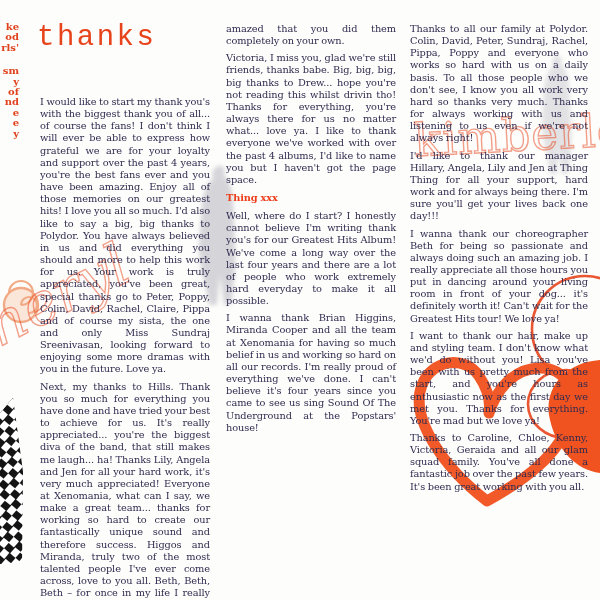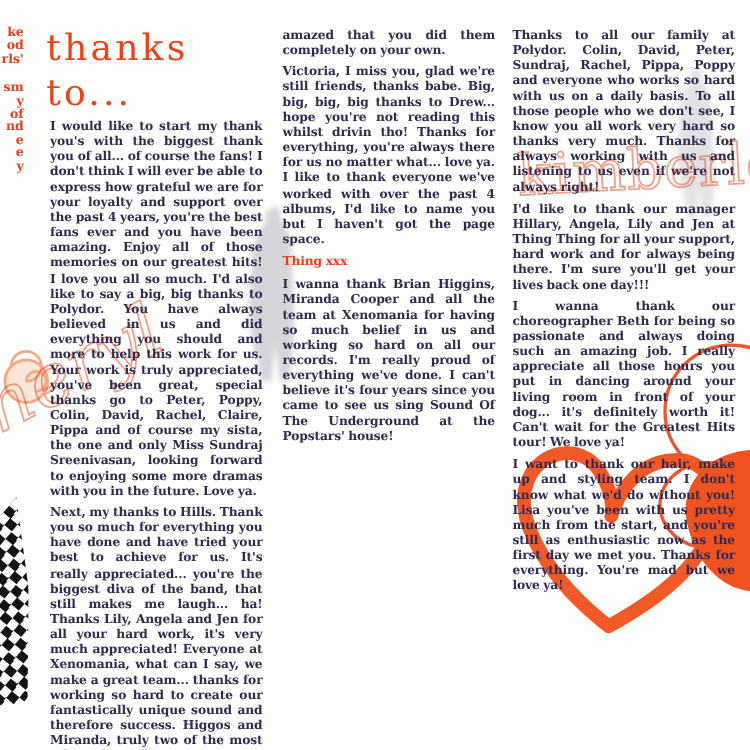--- a/index.html
+++ b/index.html
@@ -43,30 +43,30 @@
     position:absolute;z-index:2;pointer-events:none;white-space:nowrap;
     color:transparent;-webkit-text-stroke:1.4px var(--accent,#e8441c);
     font-family:"DejaVu Serif", serif;opacity:.5;
   }
   .wm-cheryl{left:-48px;top:268px;font-size:58px;transform:rotate(-27deg);font-style:italic;}
   .wm-kimberley{left:414px;top:108px;font-size:45px;transform:rotate(-3deg);letter-spacing:1px;}
 
   
   .page-title{
     position:absolute;left:37px;top:20px;z-index:3;
-    color:var(--accent,#e8441c);font-size:29px;line-height:36px;letter-spacing:2.5px;
+    color:var(--accent,#e8441c);font-size:29px;line-height:36px;letter-spacing:2.5px;font-family:Liberation Mono, monospace;
   }
 
   
   .col{
     position:absolute;z-index:3;color:var(--ink,#322b50);
     font-size:9.8px;line-height:12.15px;text-align:justify;
     letter-spacing:-0.1px;word-spacing:-0.4px;
   }
-  .col p{margin:0 0 5px 0;font-weight:bold;}
+  .col p{margin:0 0 5px 0;}
   .col-1{left:40px;top:96px;width:170px;}
   .col-2{left:226px;top:23px;width:170px;}
   .col-3{left:410px;top:23px;width:178px;}
   .signature{color:var(--signature,#ee3d1a);font-weight:bold;line-height:13px;margin:2px 0 6px 0;}
   .gap-before{margin-top:17px;}
 </style>
 </head>
 <body>
 
 <svg class="decor-svg" width="600" height="600" viewBox="0 0 600 600">
@@ -110,35 +110,36 @@
   <div>e</div>
   <div>e</div>
   <div>y</div>
 </div>
 
 <div class="watermark wm-cheryl">cheryl</div>
 <div class="watermark wm-kimberley">kimberley</div>
 
 <div class="page-title">
   <div>thanks</div>
-  <div>to...</div>
 </div>
 
 <div class="col col-1">
   <p>I would like to start my thank you's with the biggest thank you of all... of course the fans! I don't think I will ever be able to express how grateful we are for your loyalty and support over the past 4 years, you're the best fans ever and you have been amazing. Enjoy all of those memories on our greatest hits! I love you all so much. I'd also like to say a big, big thanks to Polydor. You have always believed in us and did everything you should and more to help this work for us. Your work is truly appreciated, you've been great, special thanks go to Peter, Poppy, Colin, David, Rachel, Claire, Pippa and of course my sista, the one and only Miss Sundraj Sreenivasan, looking forward to enjoying some more dramas with you in the future. Love ya.</p>
   <p>Next, my thanks to Hills. Thank you so much for everything you have done and have tried your best to achieve for us. It's really appreciated... you're the biggest diva of the band, that still makes me laugh... ha! Thanks Lily, Angela and Jen for all your hard work, it's very much appreciated! Everyone at Xenomania, what can I say, we make a great team... thanks for working so hard to create our fantastically unique sound and therefore success. Higgos and Miranda, truly two of the most talented people I've ever come across, love to you all. Beth, Beth, Beth – for once in my life I really don't know what to say. When I think back to both our tours I still cannot believe how much of your heart, soul and damn hard work went into them. I am still</p>
 </div>
 
 <div class="col col-2">
   <p>amazed that you did them completely on your own.</p>
   <p>Victoria, I miss you, glad we're still friends, thanks babe. Big, big, big, big thanks to Drew... hope you're not reading this whilst drivin tho! Thanks for everything, you're always there for us no matter what... love ya. I like to thank everyone we've worked with over the past 4 albums, I'd like to name you but I haven't got the page space.</p>
   <div class="signature">
     <div>Thing xxx</div>
   </div>
+  <p class="gap-before">Well, where do I start? I honestly cannot believe I'm writing thank you's for our Greatest Hits Album! We've come a long way over the last four years and there are a lot of people who work extremely hard everyday to make it all possible.</p>
   <p>I wanna thank Brian Higgins, Miranda Cooper and all the team at Xenomania for having so much belief in us and working so hard on all our records. I'm really proud of everything we've done. I can't believe it's four years since you came to see us sing Sound Of The Underground at the Popstars' house!</p>
 </div>
 
 <div class="col col-3">
   <p>Thanks to all our family at Polydor. Colin, David, Peter, Sundraj, Rachel, Pippa, Poppy and everyone who works so hard with us on a daily basis. To all those people who we don't see, I know you all work very hard so thanks very much. Thanks for always working with us and listening to us even if we're not always right!</p>
   <p>I'd like to thank our manager Hillary, Angela, Lily and Jen at Thing Thing for all your support, hard work and for always being there. I'm sure you'll get your lives back one day!!!</p>
   <p>I wanna thank our choreographer Beth for being so passionate and always doing such an amazing job. I really appreciate all those hours you put in dancing around your living room in front of your dog... it's definitely worth it! Can't wait for the Greatest Hits tour! We love ya!</p>
-  <p>I want to thank our hair, make up and styling team. I don't know what we'd do without you! Lisa you've been with us pretty much from the start, and you're still as enthusiastic now as the first day we met you. Thanks for everything. You're mad but we love ya!</p>
+  <p>I want to thank our hair, make up and styling team. I don't know what we'd do without you! Lisa you've been with us pretty much from the start, and you're hours as enthusiastic now as the first day we met you. Thanks for everything. You're mad but we love ya!</p>
+  <p>Thanks to Caroline, Chloe, Kenny, Victoria, Geraida and all our glam squad family. You've all done a fantastic job over the past few years. It's been great working with you all.</p>
 </div>
 
 </body></html>

